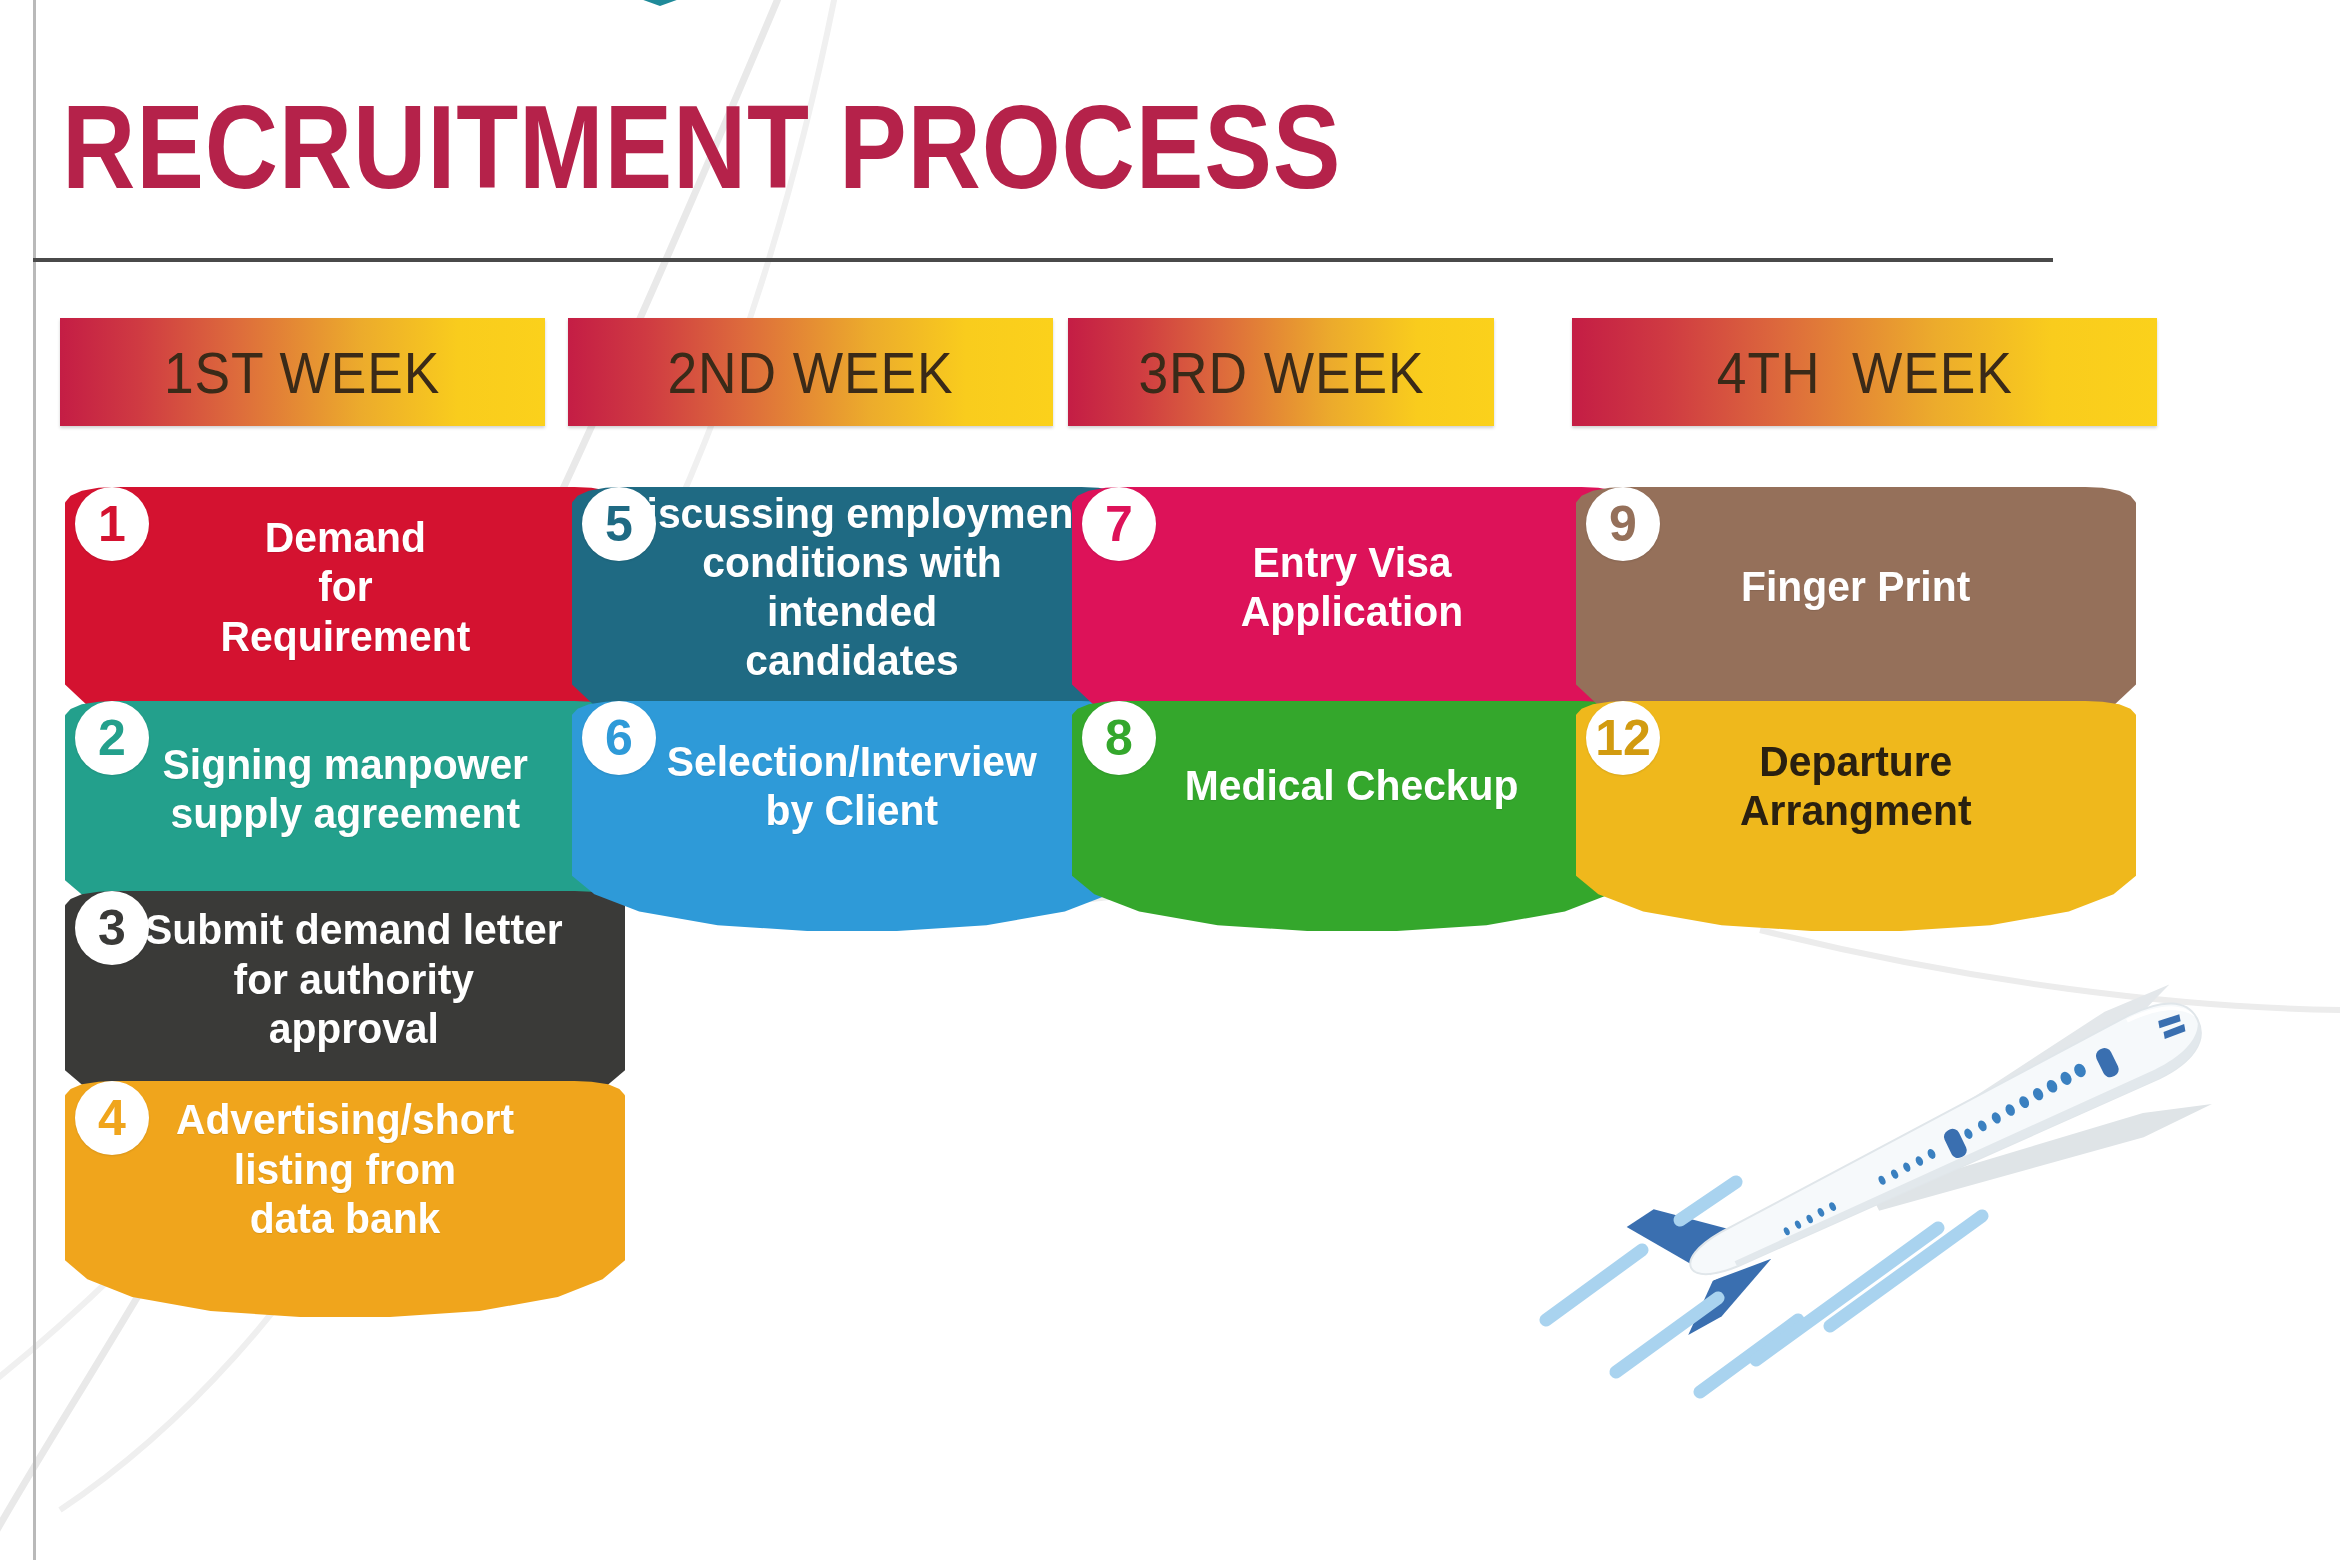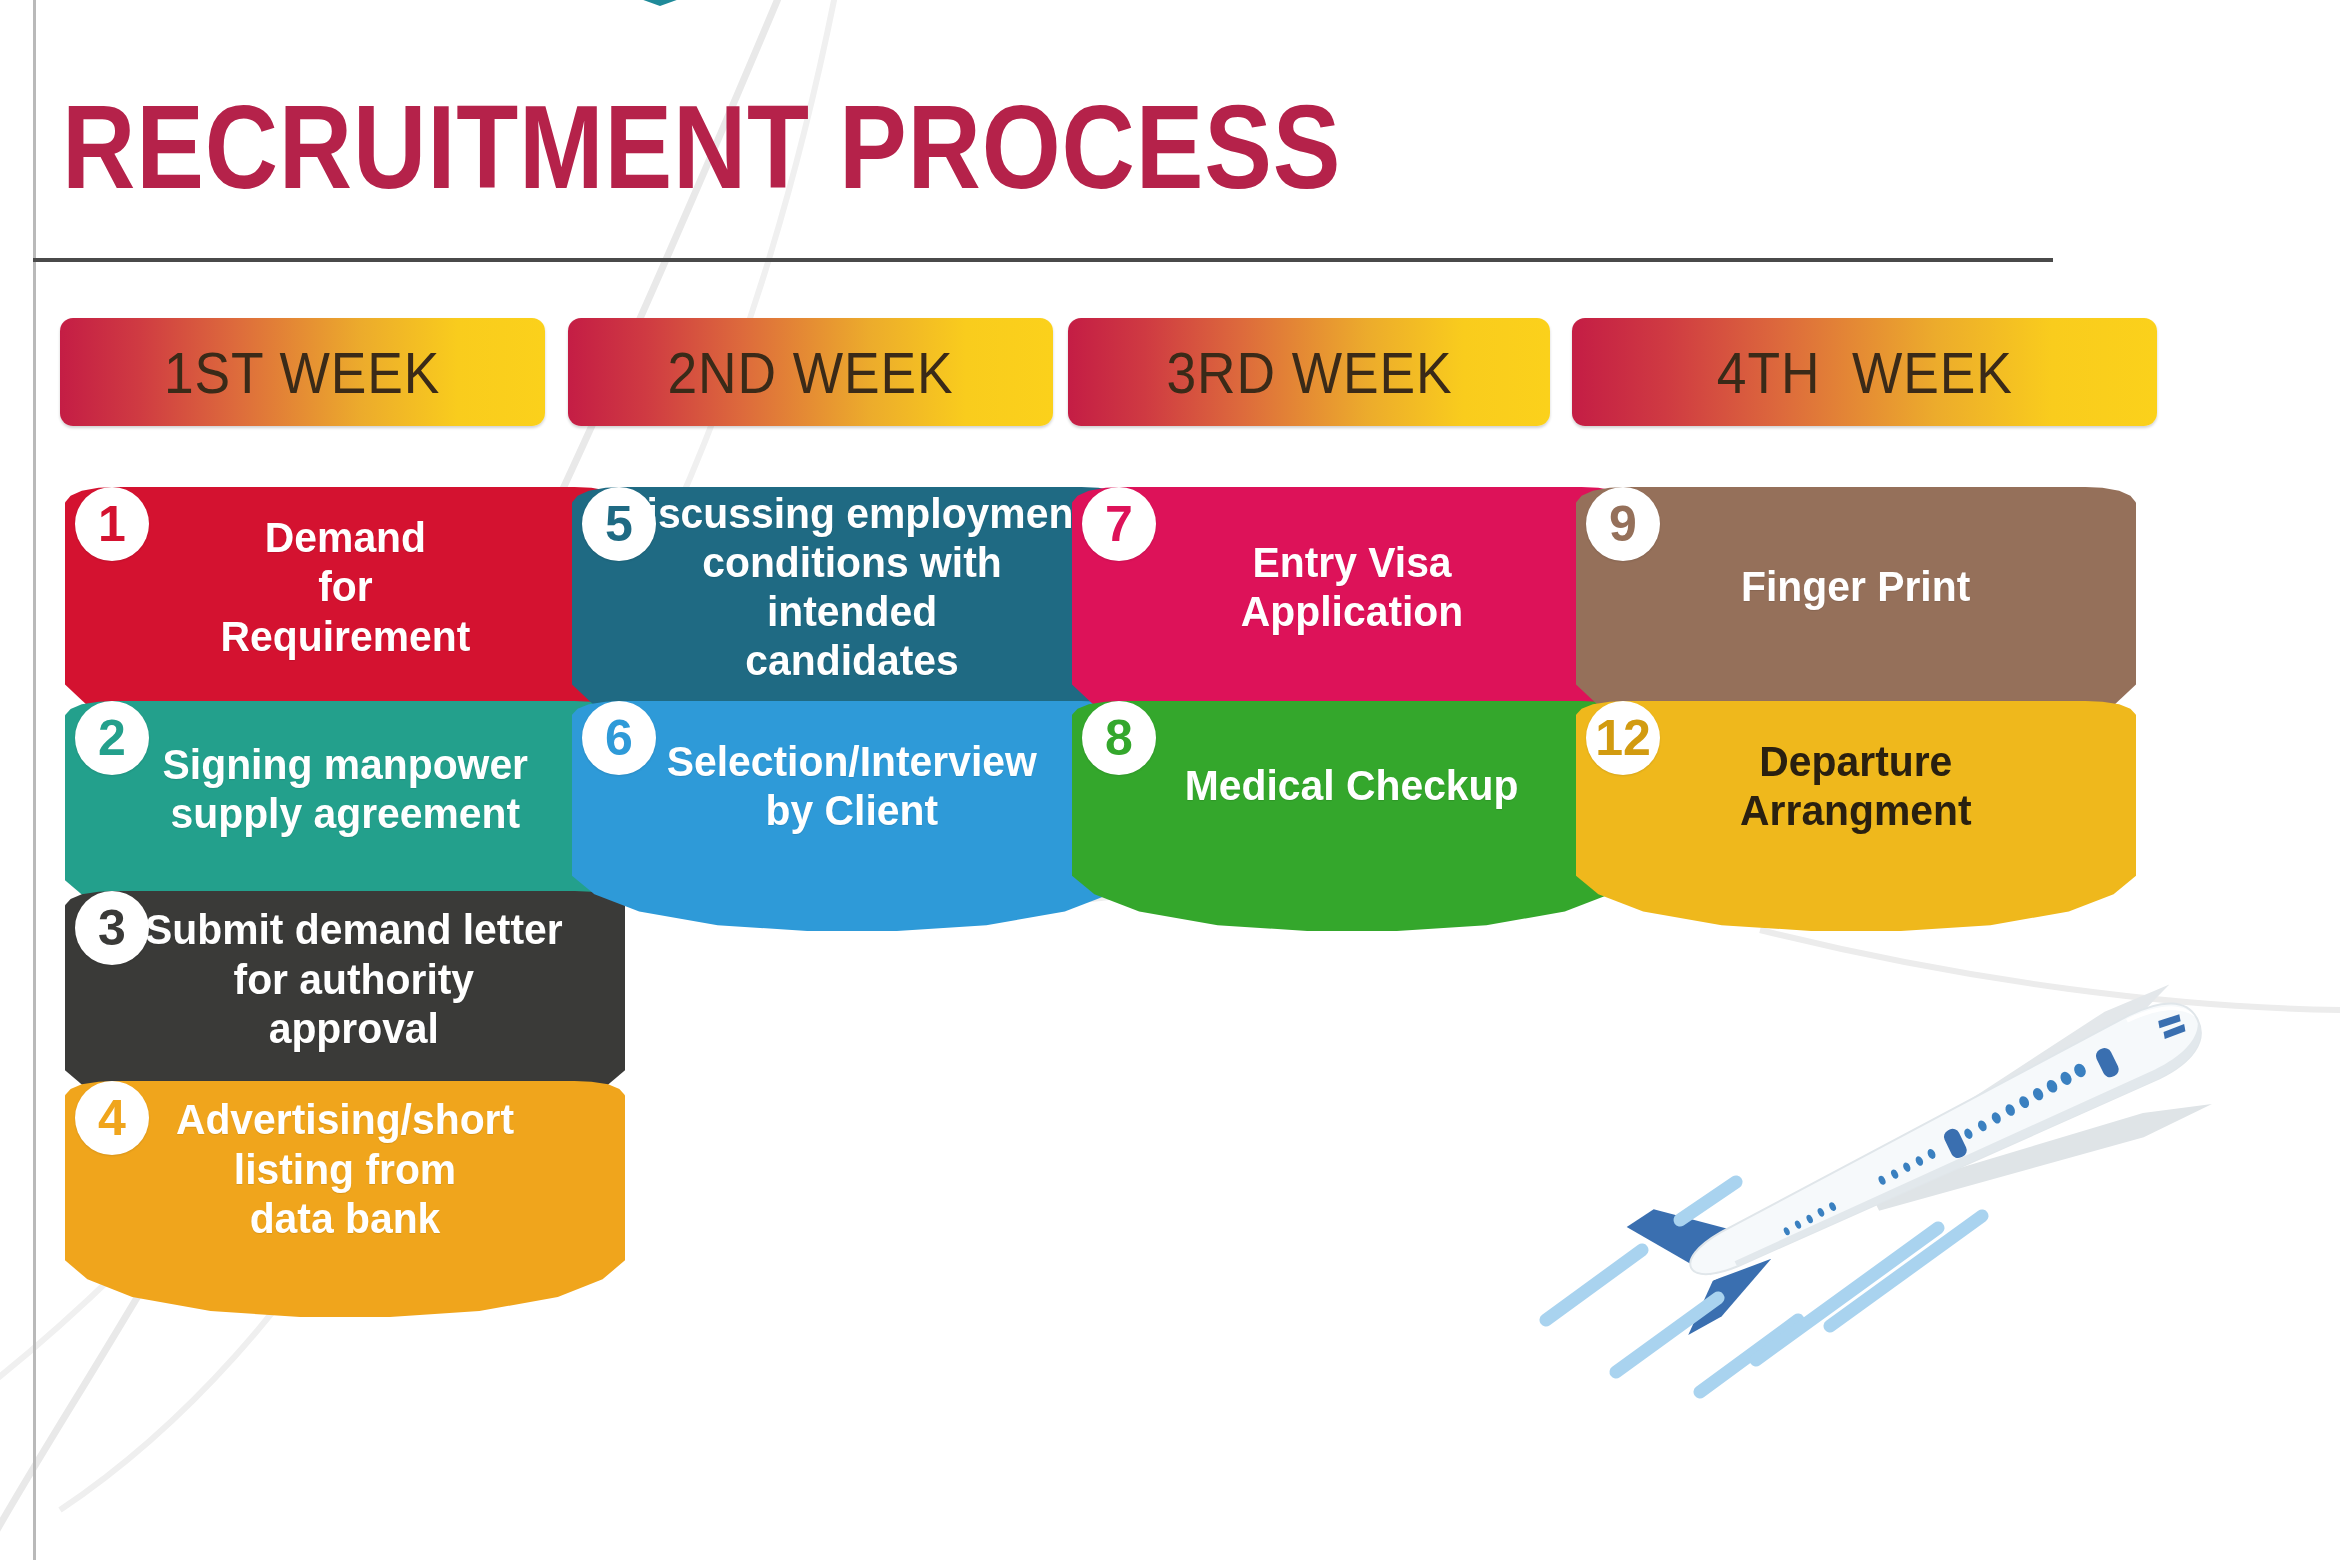--- a/index.html
+++ b/index.html
@@ -28,34 +28,34 @@
     letter-spacing:1px;
     color:#b5224a;
     transform:scaleX(0.86);
     transform-origin:left top;
     white-space:nowrap;
   }
 
   
   .week-bar{
     position:absolute;top:318px;height:108px;
-    border-radius:13px;
+    border-radius:0;
     background:linear-gradient(to right,#c41d45 0%,#cf3a42 16%,#dd6a3c 36%,#ecab2c 62%,#f9cc1d 82%,#fbd11b 100%);
     display:flex;align-items:center;justify-content:center;
     box-shadow:0 2px 3px rgba(0,0,0,.18);
   }
   .week-bar .wk-label{
     font-family:"Liberation Sans Narrow","Liberation Sans",sans-serif;
     font-size:58px;font-weight:400;color:#3a2a18;
     letter-spacing:1px;white-space:pre;
     transform:scaleX(0.92);
   }
   #wk0{left:60px;width:485px;}
   #wk1{left:568px;width:485px;}
-  #wk2{left:1068px;width:482px;}
+  #wk2{left:1068px;width:426px;}
   #wk3{left:1572px;width:585px;}
 
   
   .col{position:absolute;width:480px;}
   #col0{left:65px;top:487px;}
   #col1{left:572px;top:487px;}
   #col2{left:1072px;top:487px;}
   #col3{left:1576px;top:487px;}
 
   .step{

